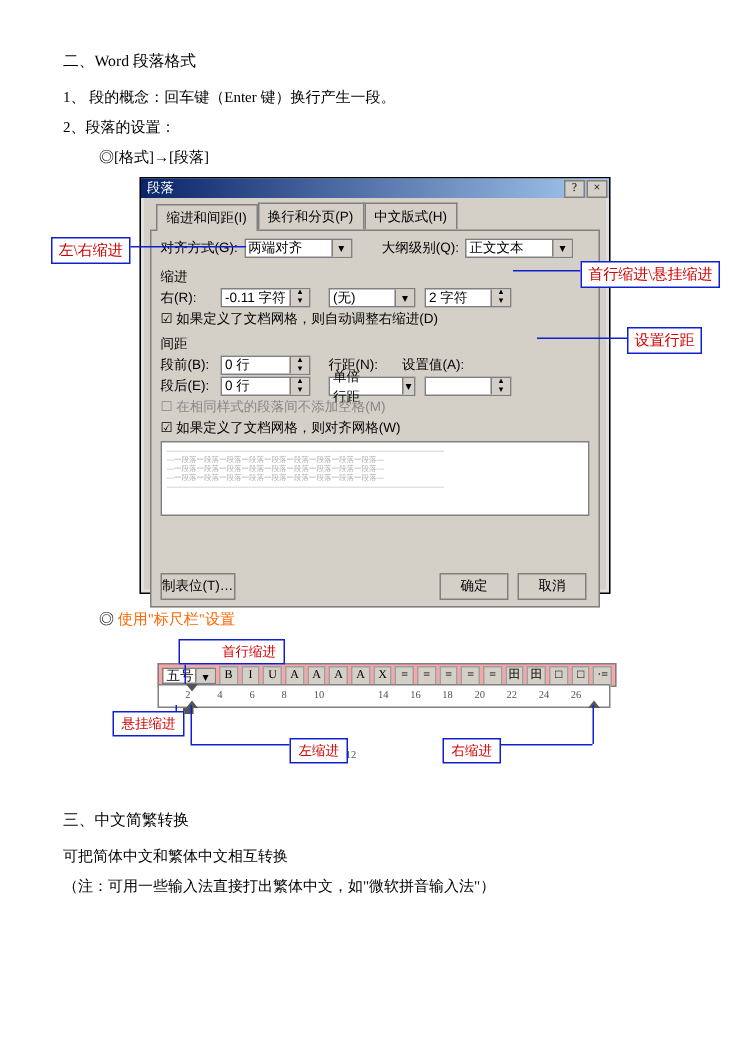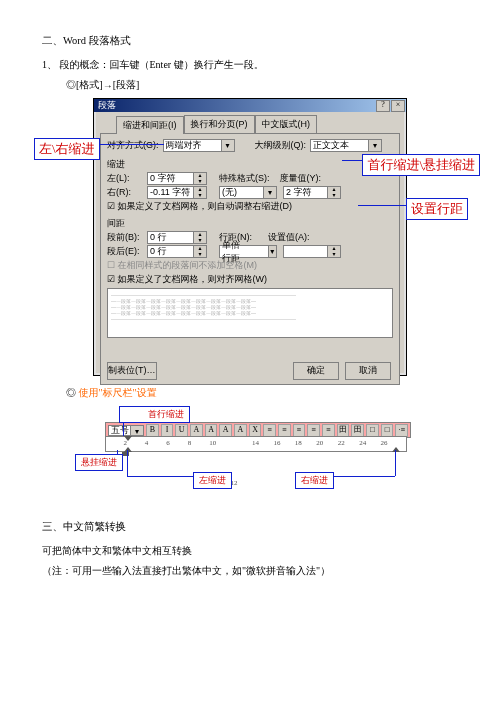--- a/index.html
+++ b/index.html
@@ -48,21 +48,21 @@
   #fig1 .titlebar .winbtns {
     position: absolute; right: 1px; top: 1px; display: flex;
   }
   #fig1 .titlebar .winbtns span {
     width: 12px; height: 10px; background:#d4d0c8;
     border:1px solid #808080; margin-left:1px;
     font-family: Tahoma; font-size:8px; line-height:8px;
     text-align:center; color:#000;
   }
   #fig1 .body { position:absolute; inset:13px 2px 2px 2px; background:#d4d0c8; font-family:Tahoma, "SimSun", sans-serif; font-size:9px;}
-  .tabs { display:flex; padding: 3px 4px 0 20px; }
+  .tabs { display:flex; padding: 3px 4px 0 8px; }
   .tab {
     padding: 2px 6px 2px 6px;
     border: 1px solid #808080;
     border-bottom: none;
     background:#d4d0c8;
     margin-right: 0px;
     font-size:9px;
     position: relative;
   }
   .tab.active { background:#d4d0c8; top:1px; z-index:2; }
@@ -109,21 +109,21 @@
     background:#d4d0c8;
     font-size:9px;
     text-align:center;
     line-height:14px;
   }
   .callout {
     position:absolute;
     background:#fff;
     border:1px solid #1020d0;
     color:#d00000;
-    font-size:13px;
+    font-size:10px;
     padding: 1px 4px;
     white-space:nowrap;
     z-index: 50;
   }
   .cl-line {
     position:absolute; border-top:1px solid #1020d0; z-index:49;
   }
 
   
   #fig2 {
@@ -173,20 +173,21 @@
   }
 </style>
 </head>
 <body>
 
 <div class="page">
 
   <div class="h-sec">二、Word 段落格式</div>
 
   <div class="line indent1">1、 段的概念：回车键（Enter 键）换行产生一段。</div>
+  <div class="line indent1">2、段落的设置：</div>
   <div class="bullet">◎[格式]→[段落]</div>
 
   <div style="position:relative;">
     <div id="fig1">
       <div class="titlebar">
         <span>段落</span>
         <div class="winbtns">
           <span>?</span>
           <span>×</span>
         </div>
@@ -209,34 +210,20 @@
             <span style="width:20px;"></span>
             <span class="lbl">大纲级别(Q):</span>
             <span style="width:4px;"></span>
             <span class="combo" style="width:72px;">
               <span>正文文本</span>
                 <span class="arrow">▾</span>
             </span>
           </div>
 
           <div class="grouplbl" style="position:static; margin:6px 0 0 0; padding:0;">缩进</div>
-          <div class="row">
-            <span class="lbl" style="width:40px;">左(L):</span>
-            <span class="spin" style="width:60px;">
-              <span>0 字符</span>
-              <span class="arrows">
-                  <span>▴</span>
-                  <span>▾</span>
-                </span>
-            </span>
-            <span style="width:12px;"></span>
-            <span class="lbl">特殊格式(S):</span>
-            <span style="width:10px;"></span>
-            <span class="lbl">度量值(Y):</span>
-          </div>
           <div class="row">
             <span class="lbl" style="width:40px;">右(R):</span>
             <span class="spin" style="width:60px;">
               <span>-0.11 字符</span>
               <span class="arrows">
                   <span>▴</span>
                   <span>▾</span>
                 </span>
             </span>
             <span style="width:12px;"></span>

